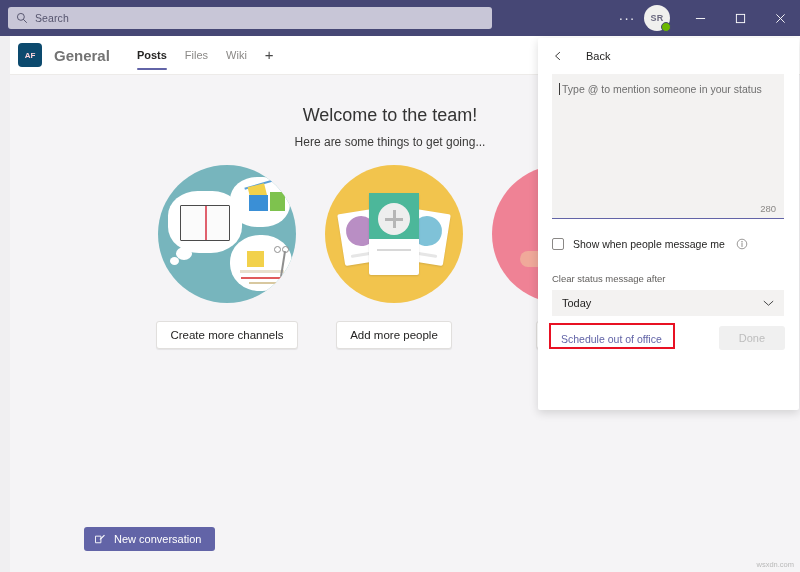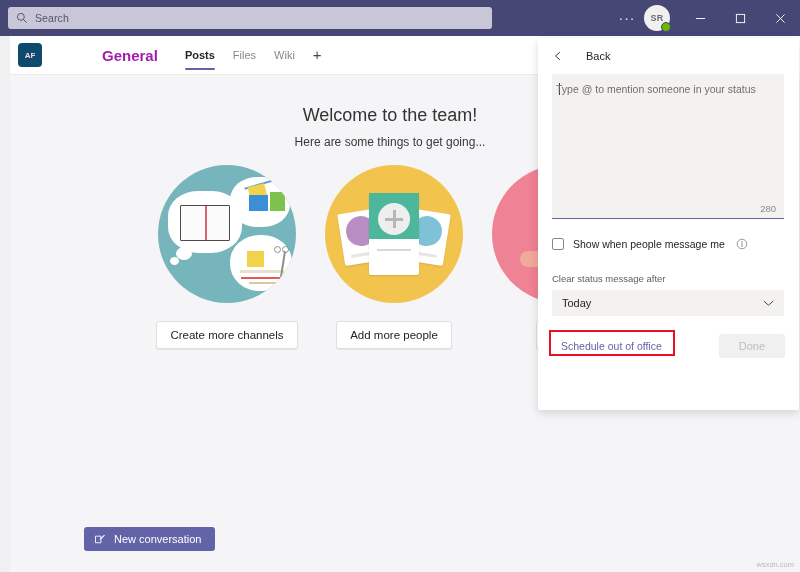--- a/index.html
+++ b/index.html
@@ -72,23 +72,22 @@
     padding-left: 8px;
   }
   .team-avatar {
     width: 24px; height: 24px; border-radius: 4px;
     background: #0c4a6e; color: #ffd6dd;
     font-size: 8px; font-weight: bold;
     display: flex; align-items: center; justify-content: center;
     margin-right: 12px;
   }
   .chan-title {
-    font-size: 15px; font-weight: bold; color: #a21caf;
+    font-size: 15px; font-weight: bold; color: #737373;
     margin-right: 18px;
-    margin-left: 48px;
   }
   .tabs { display: flex; align-items: center; height: 38px; }
   .tab {
     font-size: 11px; color: #8a8886;
     padding: 0 9px; height: 38px;
     display: flex; align-items: center; position: relative;
   }
   .tab.active { color: #252423; font-weight: bold; }
   .tab.active::after {
     content: ""; position: absolute;
@@ -224,21 +223,21 @@
     position: absolute; left: 14px; top: 36px;
     width: 232px; height: 145px;
     background: #f3f2f1;
     border-bottom: 1.5px solid #6264a7;
   }
   .status-caret {
     position: absolute; left: 7px; top: 9px; width: 1px; height: 12px;
     background: #3b3a39;
   }
   .status-ph {
-    position: absolute; left: 4px; top: 9px;
+    position: absolute; left: 10px; top: 9px;
     font-size: 10.5px; color: #6f6f6f;
   }
   .charcount {
     position: absolute; right: 8px; bottom: 4px;
     font-size: 9.5px; color: #8a8886;
   }
   .check-row {
     position: absolute; left: 14px; top: 200px;
     display: flex; align-items: center; gap: 9px;
   }
@@ -260,21 +259,21 @@
     width: 232px; height: 26px;
     background: #f3f2f1;
     display: flex; align-items: center; justify-content: space-between;
     padding: 0 10px;
     font-size: 11px; color: #252423;
   }
   .chev-down svg { display: block; }
 
   .panel-footer {
     position: absolute; left: 0; top: 288px; width: 261px; height: 40px;
-    display: flex; align-items: center; justify-content: space-between;
+    display: flex; align-items: flex-start; justify-content: space-between;
     padding: 0 14px;
   }
   .ooo-wrap { position: relative; }
   .ooo-link {
     font-size: 10.5px; color: #6264a7;
     padding: 7px 9px;
   }
   .ooo-hl {
     position: absolute; left: -3px; top: -3px;
     width: 126px; height: 26px;

